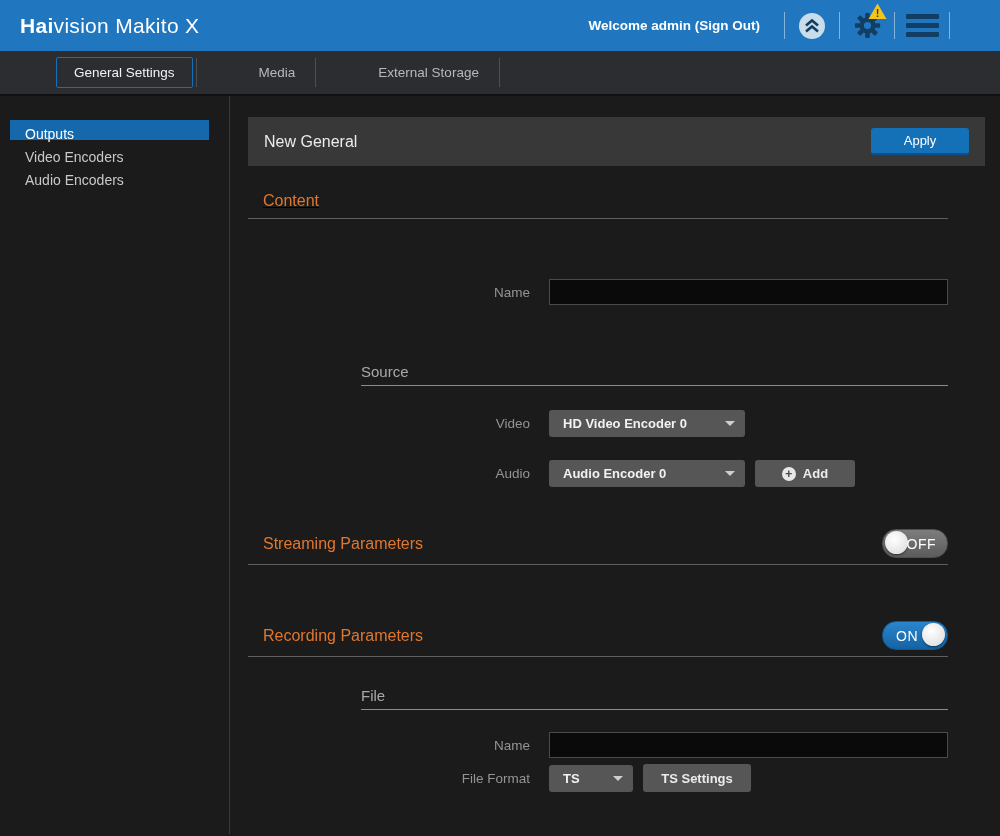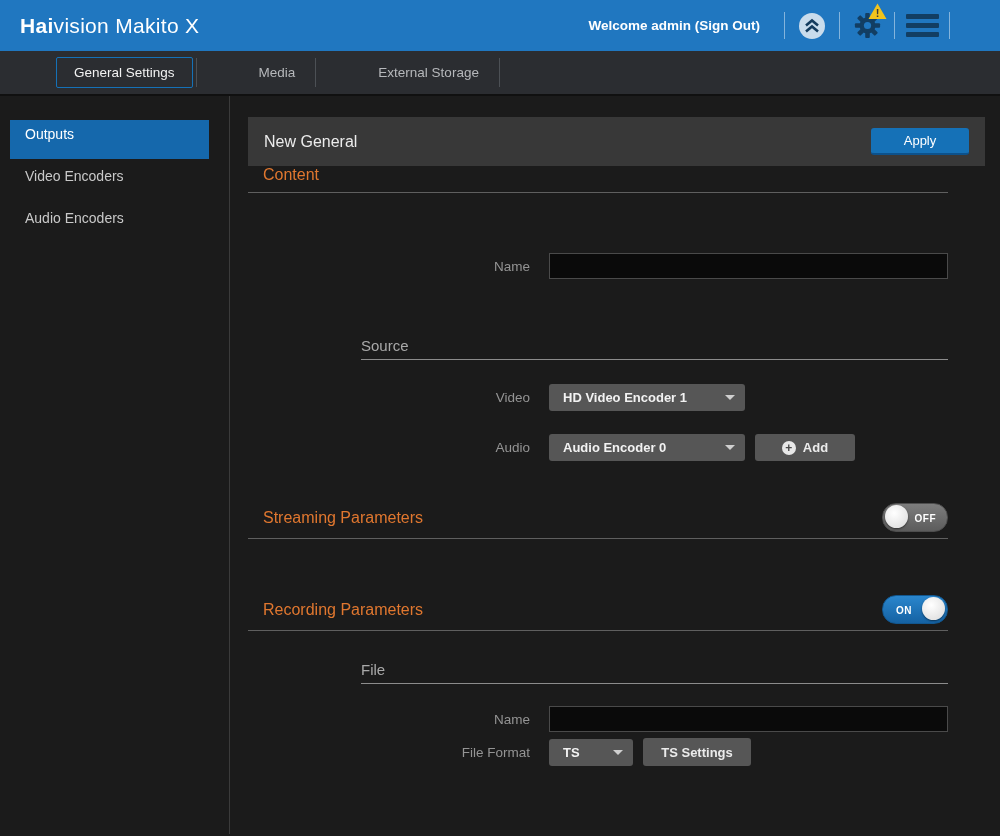--- a/index.html
+++ b/index.html
@@ -30,21 +30,21 @@
   .tabbar{
     height:45px;background:#2b2d31;border-bottom:2px solid #101010;
     display:flex;align-items:center;box-sizing:border-box;padding-left:14px;
   }
   .tab{font-size:13.5px;color:#b6b8bb;height:29px;line-height:29px;padding:0 17px;cursor:pointer;white-space:nowrap;margin-left:42px;}
   .tab.active{color:#f2f2f2;border:1px solid var(--accent_blue,#2b83d2);border-radius:2px;}
   .tab-sep{width:1px;height:29px;background:#4c5055;margin:0 3px;}
   
   .layout{display:flex;height:738px;}
   .sidebar{width:230px;box-sizing:border-box;border-right:1px solid #3b3b3b;padding-top:24px;flex-shrink:0;}
-  .side-item{height:39px;line-height:29px;margin:0 20px 3px 10px;padding-left:15px;
+  .side-item{height:20px;line-height:29px;margin:0 20px 3px 10px;padding-left:15px;
     font-size:14px;color:#c9c9c9;cursor:pointer;}
   .side-item.active{background:var(--selected_blue,#1568ac);color:#fff;}
   .main{flex:1;box-sizing:border-box;padding:21px 15px 0 18px;}
   
   .panel-header{height:49px;background:#383838;display:flex;align-items:center;
     box-sizing:border-box;padding:0 16px;}
   .panel-title{color:#ececec;font-size:16px;}
   .apply-btn{margin-left:auto;width:98px;height:27px;background:var(--accent_blue,#1571b7);
     border:none;border-bottom:2px solid #0c518b;border-radius:3px;color:#fff;
     font-size:13px;font-family:inherit;cursor:pointer;}
@@ -76,26 +76,26 @@
   .plus-circle{width:14px;height:14px;border-radius:50%;background:#e8e8e8;color:#4a4a4a;
     font-size:12px;line-height:14px;text-align:center;font-weight:bold;}
   
   .toggle{width:64px;height:27px;border-radius:14px;position:relative;cursor:pointer;flex-shrink:0;}
   .toggle.off{background:linear-gradient(#7d7d7d,#5c5c5c);border:1px solid #4e4e4e;}
   .toggle.on{background:linear-gradient(#2a86cd,var(--toggle_on_blue,#1562a3));border:1px solid #135globe;border:1px solid #12578f;}
   .knob{position:absolute;top:1px;width:23px;height:23px;border-radius:50%;
     background:radial-gradient(circle at 40% 35%, #ffffff, #d9d9d9);box-shadow:0 1px 2px rgba(0,0,0,.5);}
   .toggle.off .knob{left:2px;}
   .toggle.on .knob{right:2px;}
-  .tlabel{position:absolute;top:50%;transform:translateY(-50%);color:#fff;font-size:10px;
-    font-weight:bold;letter-spacing:.5px;}
+  .tlabel{position:absolute;top:50%;transform:translateY(-50%);color:#fff;font-size:14px;
+    font-weight:normal;letter-spacing:.5px;}
   .toggle.off .tlabel{right:11px;}
   .toggle.on .tlabel{left:13px;}
   
-  .mt-content{}
+  .mt-content{margin-top:26px;text-decoration:underline;}
   .mt-namerow{margin-top:60px;}
   .mt-source{margin-top:58px;}
   .mt-video{margin-top:24px;}
   .mt-audio{margin-top:23px;}
   .mt-stream{margin-top:42px;}
   .mt-rec{margin-top:56px;}
   .mt-file{margin-top:30px;}
   .mt-fname{margin-top:22px;}
   .mt-fmt{margin-top:6px;}
   .rule-tight{margin-top:6px;}
@@ -185,21 +185,21 @@
         </div>
     </div>
 
     <div class="subhead mt-source">Source</div>
     <hr class="subrule">
 
     <div class="form-row mt-video">
       <div class="flabel">Video</div>
       <div class="fctrl">
         <div class="dropdown dd-wide">
-          <span>HD Video Encoder 1</span>
+          <span>HD Video Encoder 0</span>
           <span class="caret"></span>
         </div>
       </div>
     </div>
 
     <div class="form-row mt-audio">
       <div class="flabel">Audio</div>
       <div class="fctrl">
         <div class="dropdown dd-wide">
           <span>Audio Encoder 0</span>

